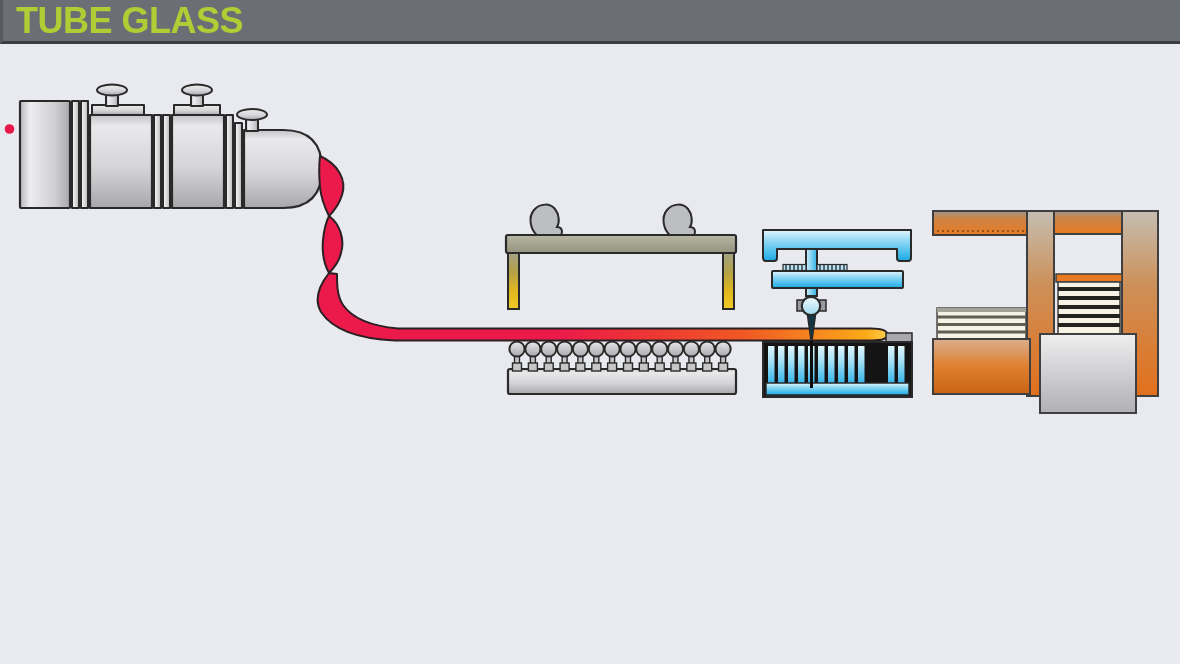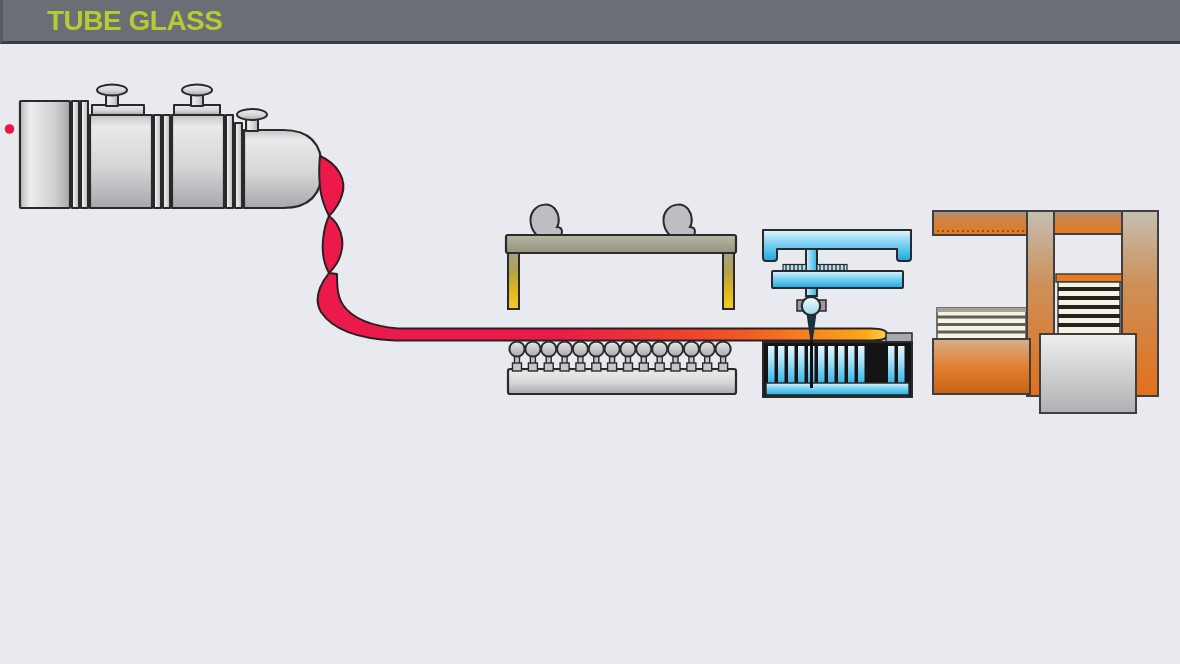--- a/index.html
+++ b/index.html
@@ -4,21 +4,21 @@
 <style>
   :root{
     --header-bg:#6b6e74; --header-border:#3b3d41; --title-green:#b2cc35;
     --canvas-bg:#e9eaef; --indicator-red:#e8174a; --outline-dark:#2a2a2a; --outline-mid:#3f3f3f;
     --slat-black:#141414; --shelf-orange:#e87a22; --stack-cream:#f7f3e4; --stack-dark:#23231e;
   }
   html,body{margin:0;padding:0;}
   body{width:1180px;height:664px;background:var(--canvas-bg);font-family:"Liberation Sans",sans-serif;overflow:hidden;}
   .header{height:44px;background:var(--header-bg);border-bottom:3px solid var(--header-border);
           border-left:3px solid #56595f;display:flex;align-items:center;padding-left:13px;box-sizing:border-box;}
-  .title{color:var(--title-green);font-size:28px;font-weight:bold;letter-spacing:-0.5px;margin-left:31px;}
+  .title{color:var(--title-green);font-size:36px;font-weight:bold;letter-spacing:-0.5px;}
   .canvas{width:1180px;height:617px;}
   svg .ol{stroke:var(--outline-dark);}
   svg .ol2{stroke:var(--outline-mid);}
   svg .fill-indicator{fill:var(--indicator-red);}
   svg .fill-slatblack{fill:var(--slat-black);}
   svg .fill-shelf{fill:var(--shelf-orange);}
   svg .fill-cream{fill:var(--stack-cream);}
   svg .fill-darkstripe{fill:var(--stack-dark);}
 </style>
 </head>

